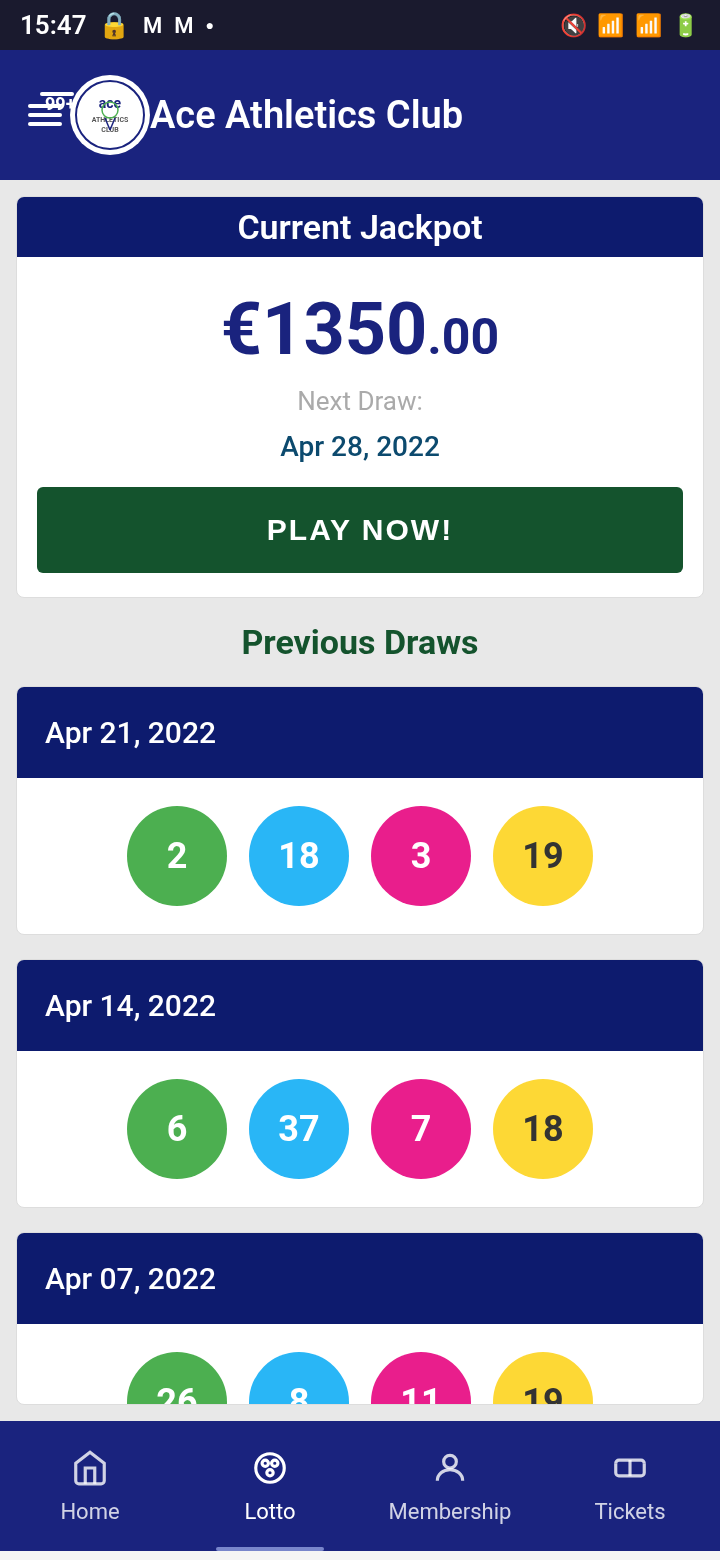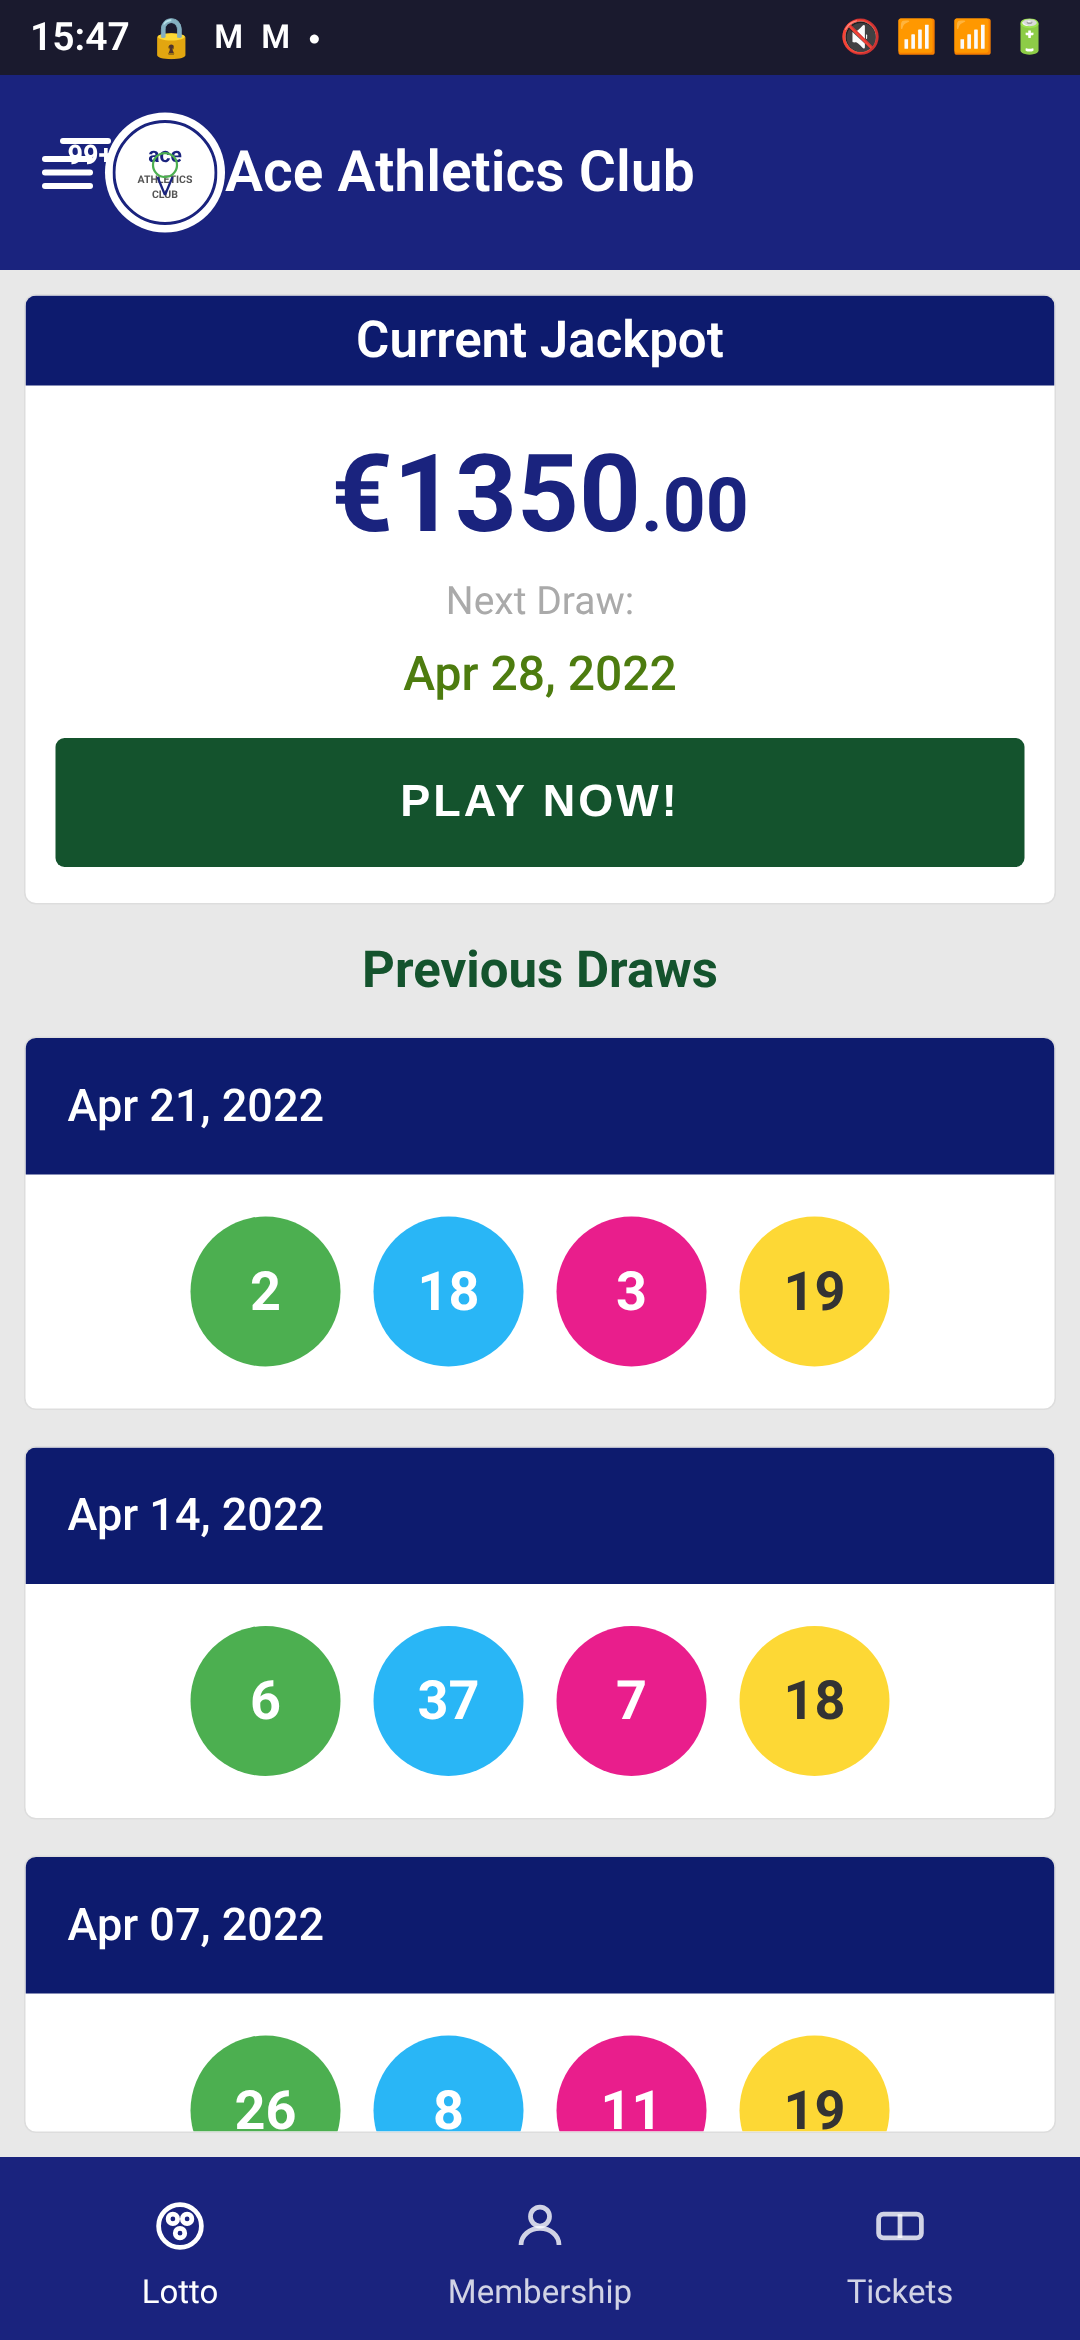--- a/index.html
+++ b/index.html
@@ -137,22 +137,22 @@
       font-weight: 700;
     }
     .jackpot-amount .cents {
       font-size: 50px;
     }
     .next-draw-label {
       color: #aaa;
       font-size: 26px;
     }
     .next-draw-date {
-      color: #4d7c0f;
-      font-size: 32px;
+      color: #0c4a6e;
+      font-size: 28px;
       font-weight: 500;
       text-align: center;
     }
     .play-now-btn {
       background: #14532d;
       color: white;
       border: none;
       border-radius: 6px;
       padding: 26px 0;
       width: 100%;
@@ -344,31 +344,40 @@
       <div class="ball ball-blue">37</div>
       <div class="ball ball-pink">7</div>
       <div class="ball ball-yellow">18</div>
     </div>
   </div>
 
   <div class="draw-card" style="overflow:hidden; max-height: 220px;">
     <div class="draw-card-header">
       <span class="draw-card-date">Apr 07, 2022</span>
     </div>
-    <div class="draw-card-body" style="padding-bottom: 0; align-items: flex-start; overflow: hidden; height: 92px;">
+    <div class="draw-card-body" style="padding-bottom: 0; align-items: flex-start; overflow: hidden; height: 80px;">
       <div class="ball ball-green" style="flex-shrink:0;">26</div>
       <div class="ball ball-blue" style="flex-shrink:0;">8</div>
       <div class="ball ball-pink" style="flex-shrink:0;">11</div>
       <div class="ball ball-yellow" style="flex-shrink:0;">19</div>
     </div>
   </div>
 
 </div>
 
 <div class="bottom-nav">
+  <div class="nav-item">
+    <span class="nav-icon">
+      <svg width="38" height="38" viewBox="0 0 24 24" fill="none" stroke="rgba(255,255,255,0.8)" stroke-width="2">
+        <path d="M3 9l9-7 9 7v11a2 2 0 01-2 2H5a2 2 0 01-2-2z"></path>
+        <polyline points="9 22 9 12 15 12 15 22"></polyline>
+      </svg>
+    </span>
+    <span class="nav-label">Home</span>
+  </div>
   <div class="nav-item active">
     <span class="nav-icon">
       <svg width="38" height="38" viewBox="0 0 24 24" fill="none" stroke="white" stroke-width="2">
         <circle cx="12" cy="12" r="9"></circle>
         <circle cx="9" cy="9" r="2"></circle>
         <circle cx="15" cy="9" r="2"></circle>
         <circle cx="12" cy="15" r="2"></circle>
       </svg>
     </span>
     <span class="nav-label">Lotto</span>

